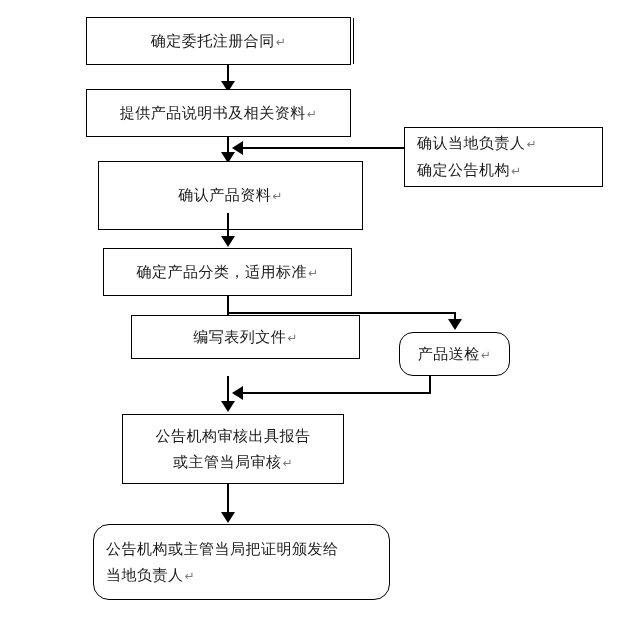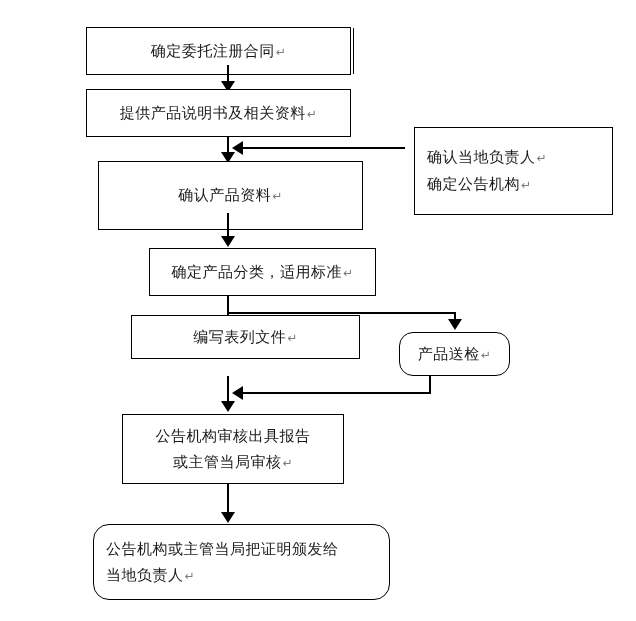--- a/index.html
+++ b/index.html
@@ -32,21 +32,20 @@
     color: #1a1a1a;
     letter-spacing: 0.5px;
     white-space: nowrap;
   }
   .node.align-left {
     align-items: flex-start;
     padding-left: 12px;
   }
   .node.shadow-right {
     box-shadow: 3px 0 0 -1px #ffffff, 4px 0 0 -1px #000000;
-    margin-top: 10px;
   }
   .line-text {
     display: block;
   }
   .pilcrow {
     font-size: 12px;
     color: #7a7a7a;
     vertical-align: baseline;
     padding-left: 1px;
   }
@@ -87,33 +86,33 @@
   <div class="node" style="left:86px; top:89px; width:265px; height:48px;">
     <span class="line-text"><span>提供产品说明书及相关资料</span><span class="pilcrow">↵</span></span>
   </div>
 
   <div class="conn conn-v" style="left:227px; top:137px; height:22px;"></div>
   <div class="arrow arrow-down" style="left:221px; top:152px;"></div>
 
   <div class="conn conn-h" style="left:240px; top:147px; width:165px;"></div>
   <div class="arrow arrow-left" style="left:232px; top:141px;"></div>
 
-  <div class="node align-left" style="left:414px; top:127px; width:199px; height:88px;">
+  <div class="node align-left" style="left:404px; top:127px; width:199px; height:60px;">
     <span class="line-text"><span>确认当地负责人</span><span class="pilcrow">↵</span></span>
     <span class="line-text"><span>确定公告机构</span><span class="pilcrow">↵</span></span>
   </div>
 
   <div class="node" style="left:98px; top:161px; width:265px; height:69px;">
     <span class="line-text"><span>确认产品资料</span><span class="pilcrow">↵</span></span>
   </div>
 
   <div class="conn conn-v" style="left:227px; top:213px; height:30px;"></div>
   <div class="arrow arrow-down" style="left:221px; top:236px;"></div>
 
-  <div class="node" style="left:103px; top:248px; width:227px; height:48px;margin-left:46px;">
+  <div class="node" style="left:103px; top:248px; width:249px; height:48px;">
     <span class="line-text"><span>确定产品分类，适用标准</span><span class="pilcrow">↵</span></span>
   </div>
 
   <div class="conn conn-v" style="left:227px; top:296px; height:30px;"></div>
 
   <div class="conn conn-h" style="left:227px; top:312px; width:229px;"></div>
 
   <div class="conn conn-v" style="left:454px; top:312px; height:14px;"></div>
   <div class="arrow arrow-down" style="left:221px; top:319px;"></div>
   <div class="arrow arrow-down" style="left:448px; top:319px;"></div>

